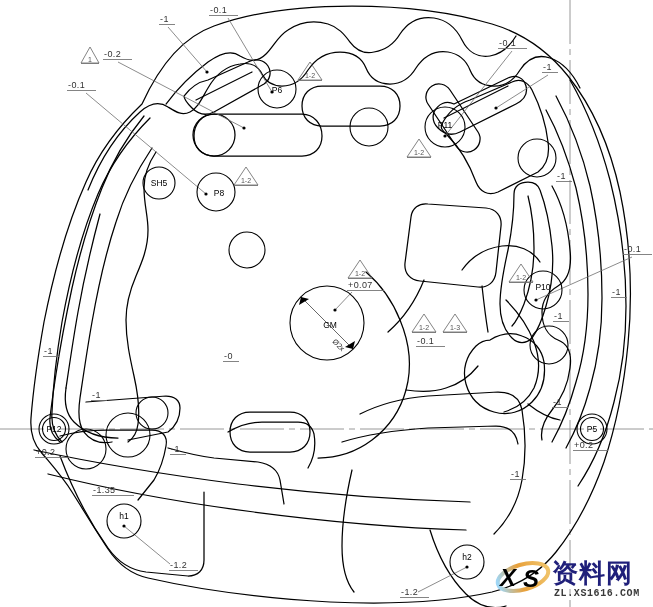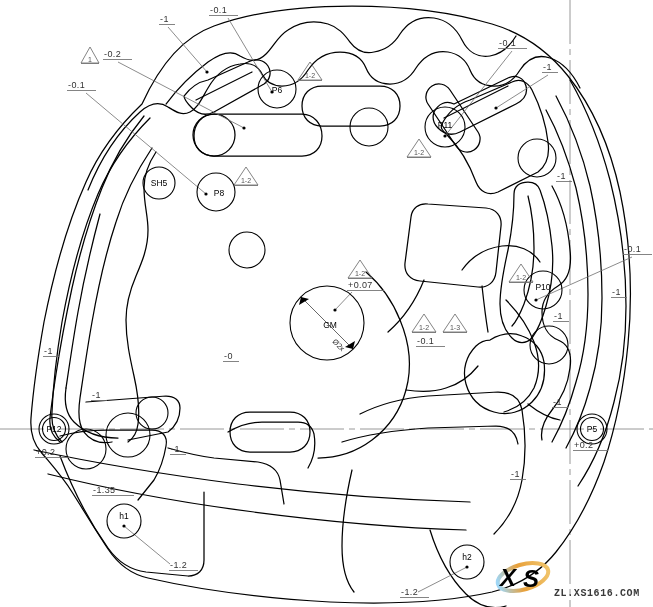--- a/index.html
+++ b/index.html
@@ -698,16 +698,17 @@
         </linearGradient>
         <linearGradient id="xsGrad" x1="0" y1="0" x2="1" y2="1">
           <stop offset="0%" stop-color="#2f7fd0"></stop>
           <stop offset="100%" stop-color="#1c4f9c"></stop>
         </linearGradient>
       </defs>
       <ellipse cx="29" cy="17" rx="26" ry="12.5" fill="none" stroke="url(#ringGrad)" stroke-width="4" transform="rotate(-16 29 17)"></ellipse>
       <text x="14" y="26" font-family="Liberation Serif, serif" font-size="24" font-style="italic" font-weight="bold" fill="url(#xsGrad)" text-anchor="middle">X</text>
       <text x="37" y="27" font-family="Liberation Serif, serif" font-size="24" font-style="italic" font-weight="bold" fill="url(#xsGrad)" text-anchor="middle">S</text>
     </svg>
+    <div class="wm-cn">资料网</div>
     <div class="wm-url">ZL.XS1616.COM</div>
   </div>
 
 </div>
 
 </body></html>

